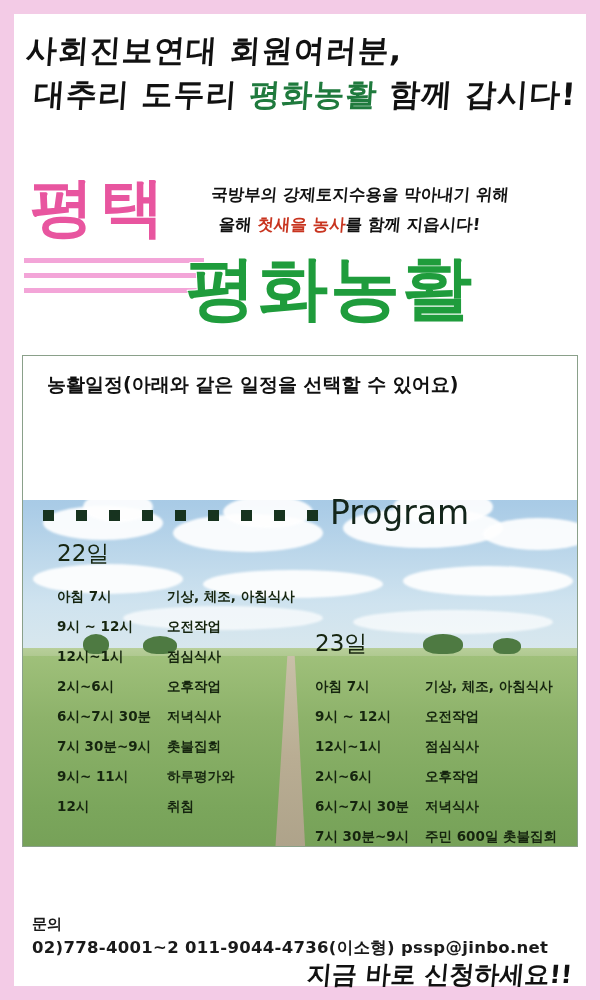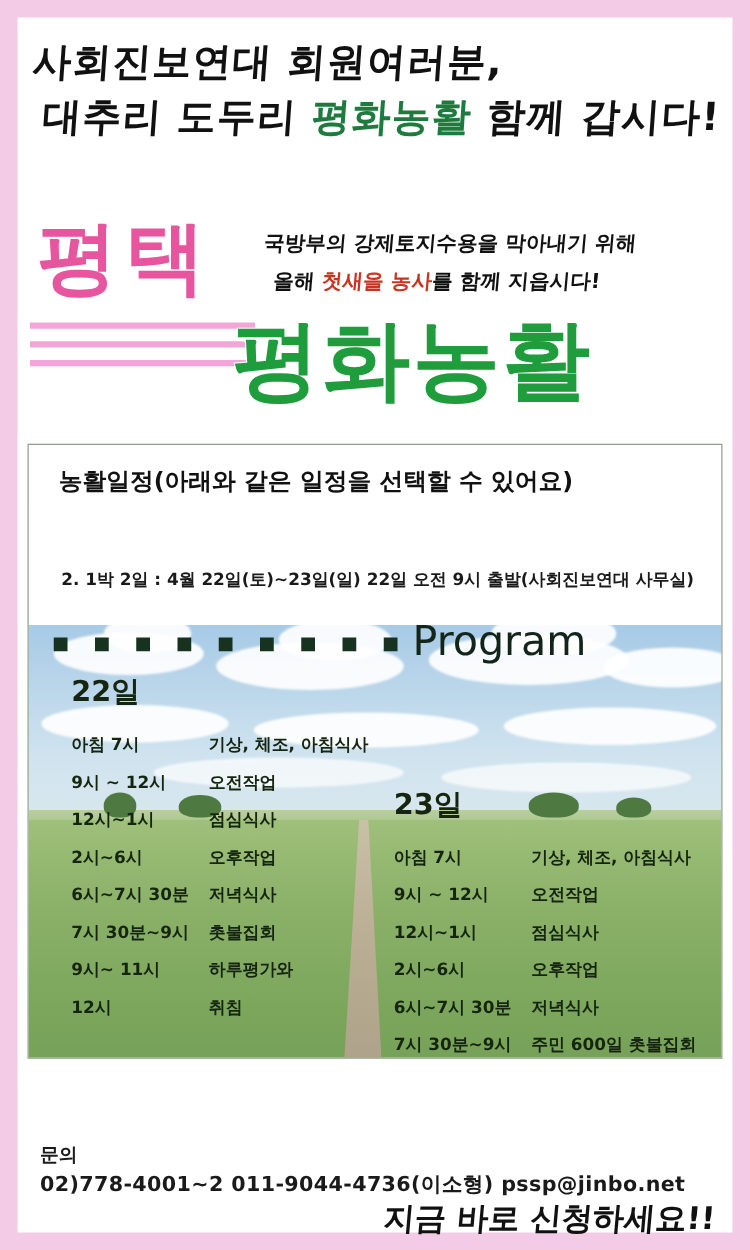--- a/index.html
+++ b/index.html
@@ -64,21 +64,21 @@
   }
   .pt-stripes div {
     height: 5px;
     background: #f3a5d8;
     margin-bottom: 10px;
   }
   .pyeongtaek {
     position: absolute;
     left: 30px;
     top: 175px;
-    font-family: Liberation Serif, serif;
+    font-family: Liberation Sans, sans-serif;
     font-weight: bold;
     font-size: 64px;
     color: #e8559f;
     letter-spacing: 6px;
     line-height: 1;
     text-shadow: 2px 2px 0 #ffffff;
   }
   .subhead {
     position: absolute;
     left: 210px;
@@ -224,21 +224,21 @@
 
   .daycol {
     position: absolute;
     font-family: "DejaVu Sans", sans-serif;
     color: #14220f;
   }
   .day22 { left: 34px; top: 182px; }
   .day23 { left: 292px; top: 272px; }
   .day-head {
     font-size: 23px;
-    font-weight: bold;
+    font-weight: normal;
     color: #16250f;
     margin-bottom: 12px;
   }
   .day-row {
     display: flex;
     font-size: 13.5px;
     font-weight: bold;
     line-height: 30px;
     color: #16250f;
   }
@@ -335,21 +335,20 @@
 
     <div class="tree" style="left:60px;  top:278px; width:26px; height:20px;"></div>
     <div class="tree" style="left:120px; top:280px; width:34px; height:18px;"></div>
     <div class="tree" style="left:400px; top:278px; width:40px; height:20px;"></div>
     <div class="tree" style="left:470px; top:282px; width:28px; height:16px;"></div>
 
     <div class="panel-overlay">
       <div class="white-band"></div>
 
       <div class="sched-title">농활일정(아래와 같은 일정을 선택할 수 있어요)</div>
-      <div class="sched-opt opt2">2. 1박 2일 : 4월 22일(토)~23일(일)   22일 오전 9시 출발(사회진보연대 사무실)</div>
 
       <div class="program-row">
         <span class="dots">
           <i></i>
             <i></i>
             <i></i>
             <i></i>
             <i></i>
             <i></i>
             <i></i>

